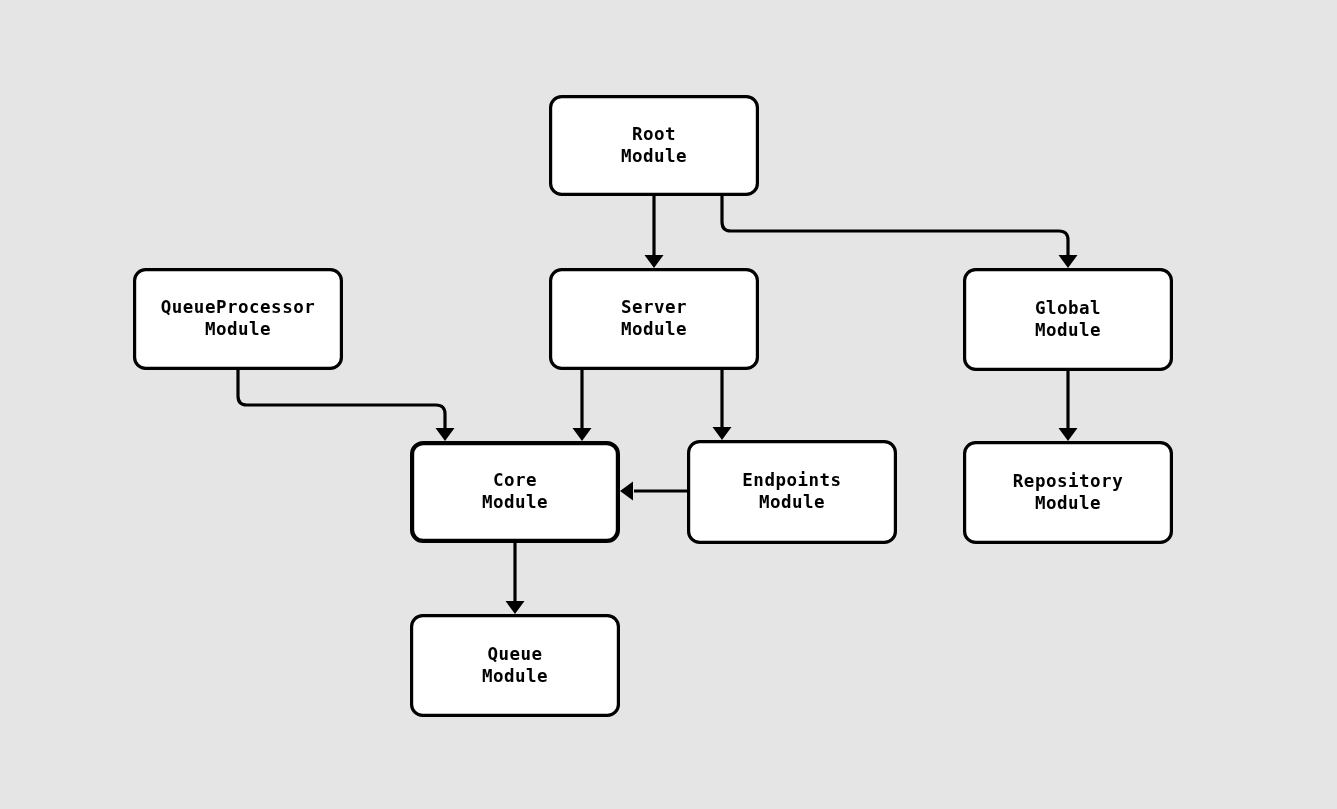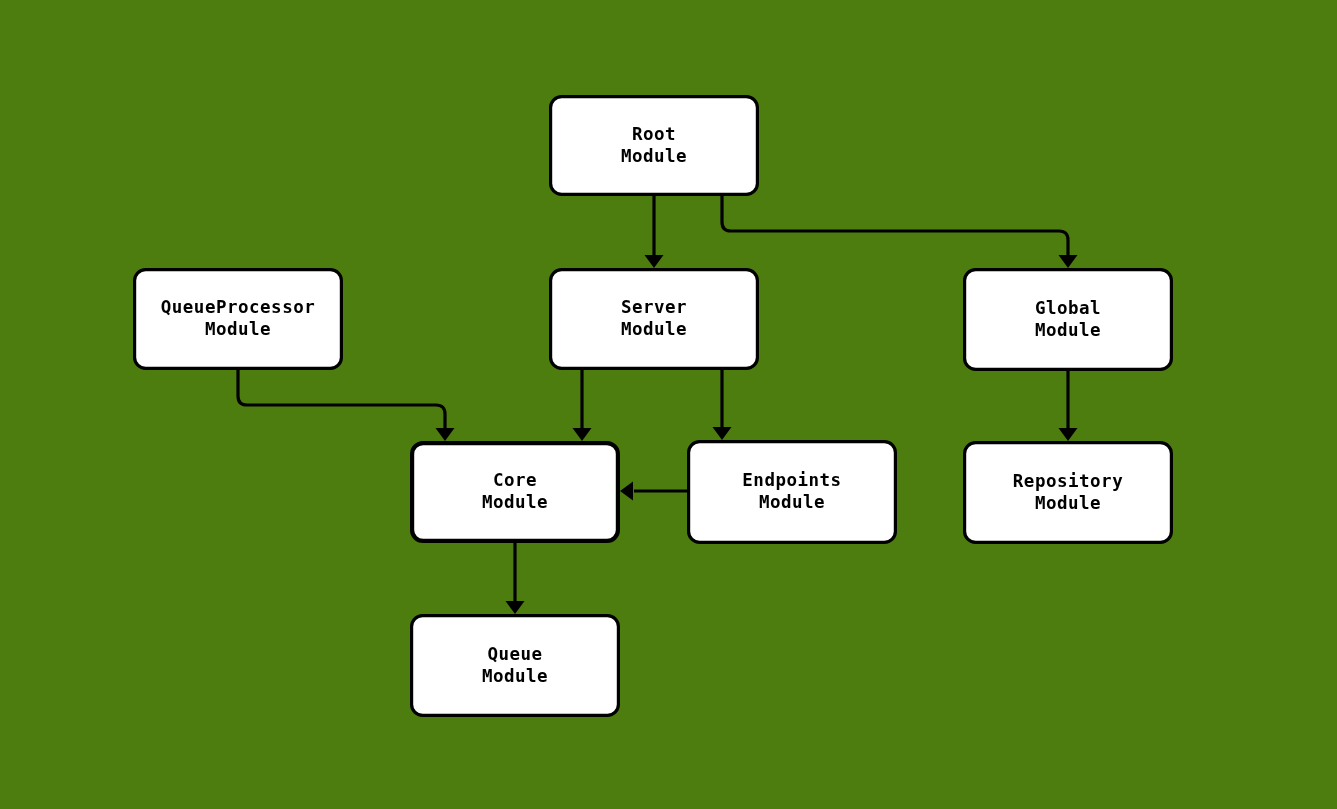--- a/index.html
+++ b/index.html
@@ -10,21 +10,21 @@
   body {
     width: 1337px;
     height: 809px;
     overflow: hidden;
     font-family: "DejaVu Sans Mono", "Liberation Mono", monospace;
   }
   #diagram-root {
     position: relative;
     width: 1337px;
     height: 809px;
-    background: #4d7c0f;
+    background: #e5e5e5;
   }
   svg#diagram-svg {
     position: absolute;
     top: 0;
     left: 0;
     width: 1337px;
     height: 809px;
     display: block;
   }
   .node-rect {

